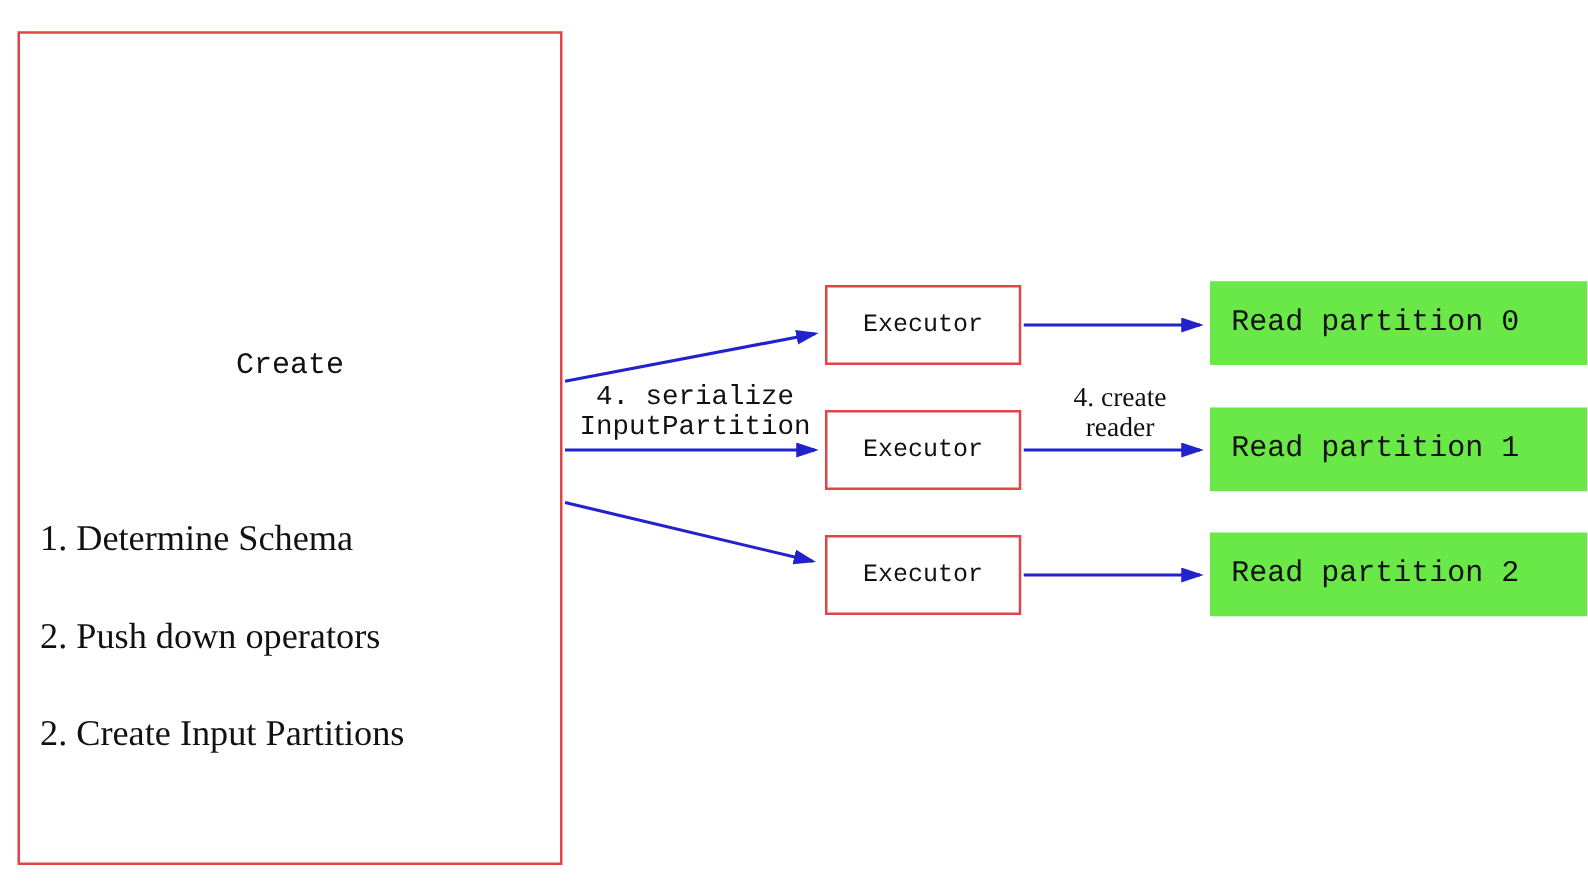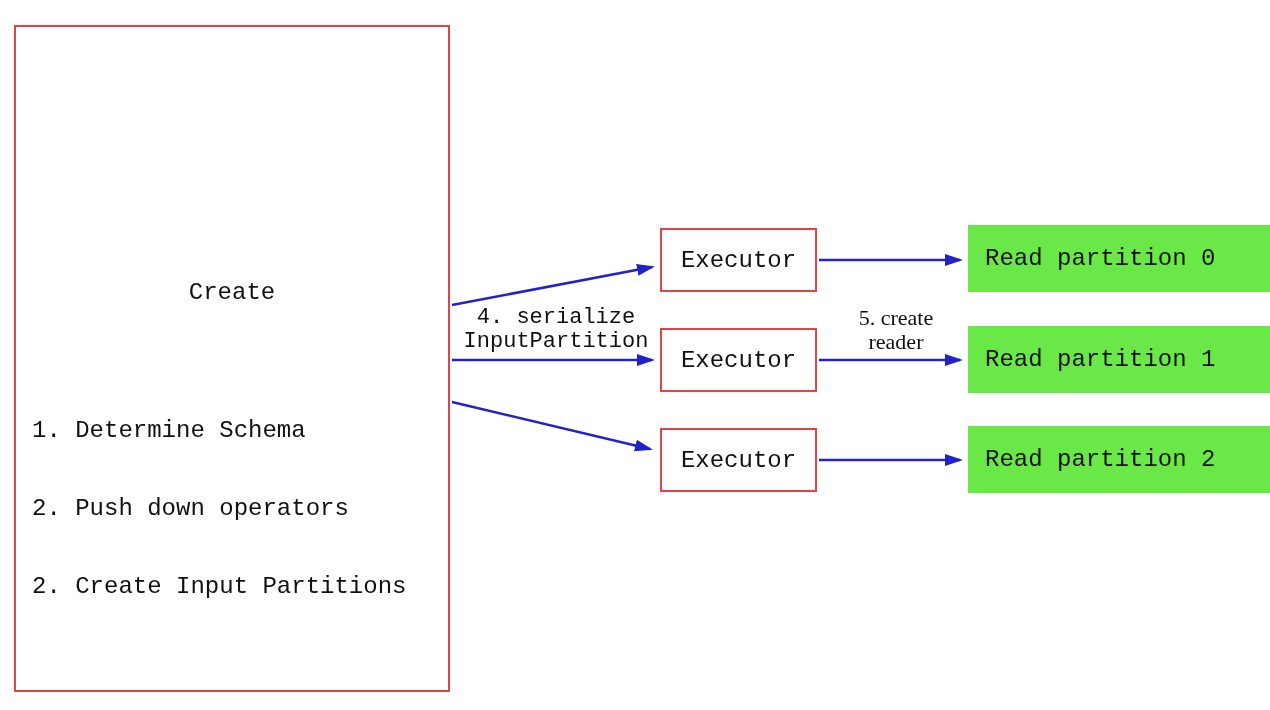--- a/index.html
+++ b/index.html
@@ -44,34 +44,35 @@
     position: absolute;
     left: 0; top: 252px;
     width: 100%;
     text-align: center;
     font-size: 24px;
     line-height: 28px;
   }
   .driver-steps {
     position: absolute;
     left: 16px; top: 339px;
-    font-size: 24px;
+    font-size: 29px;
     line-height: 26px;
     white-space: pre;
+    font-family: Liberation Serif, serif;
   }
   .exec-box {
     position: absolute;
     left: 660px;
     width: 157px; height: 64px;
     border: 2px solid var(--box-red);
     background: var(--background);
     display: flex;
     align-items: center;
     justify-content: center;
-    font-size: 24px;
+    font-size: 20px;
   }
   .exec-0 { top: 228px; }
   .exec-1 { top: 328px; }
   .exec-2 { top: 428px; }
   .partition-box {
     position: absolute;
     left: 968px;
     width: 323px; height: 67px;
     background: var(--partition-green);
     display: flex;
@@ -128,17 +129,17 @@
   <div class="partition-box part-0">Read partition 0</div>
   <div class="partition-box part-1">Read partition 1</div>
   <div class="partition-box part-2">Read partition 2</div>
 
   <div class="edge-label label-serialize">
     <div>4. serialize</div>
     <div>InputPartition</div>
   </div>
 
   <div class="edge-label label-reader">
-    <div>5. create</div>
+    <div>4. create</div>
     <div>reader</div>
   </div>
 
 </div>
 
 </body></html>

